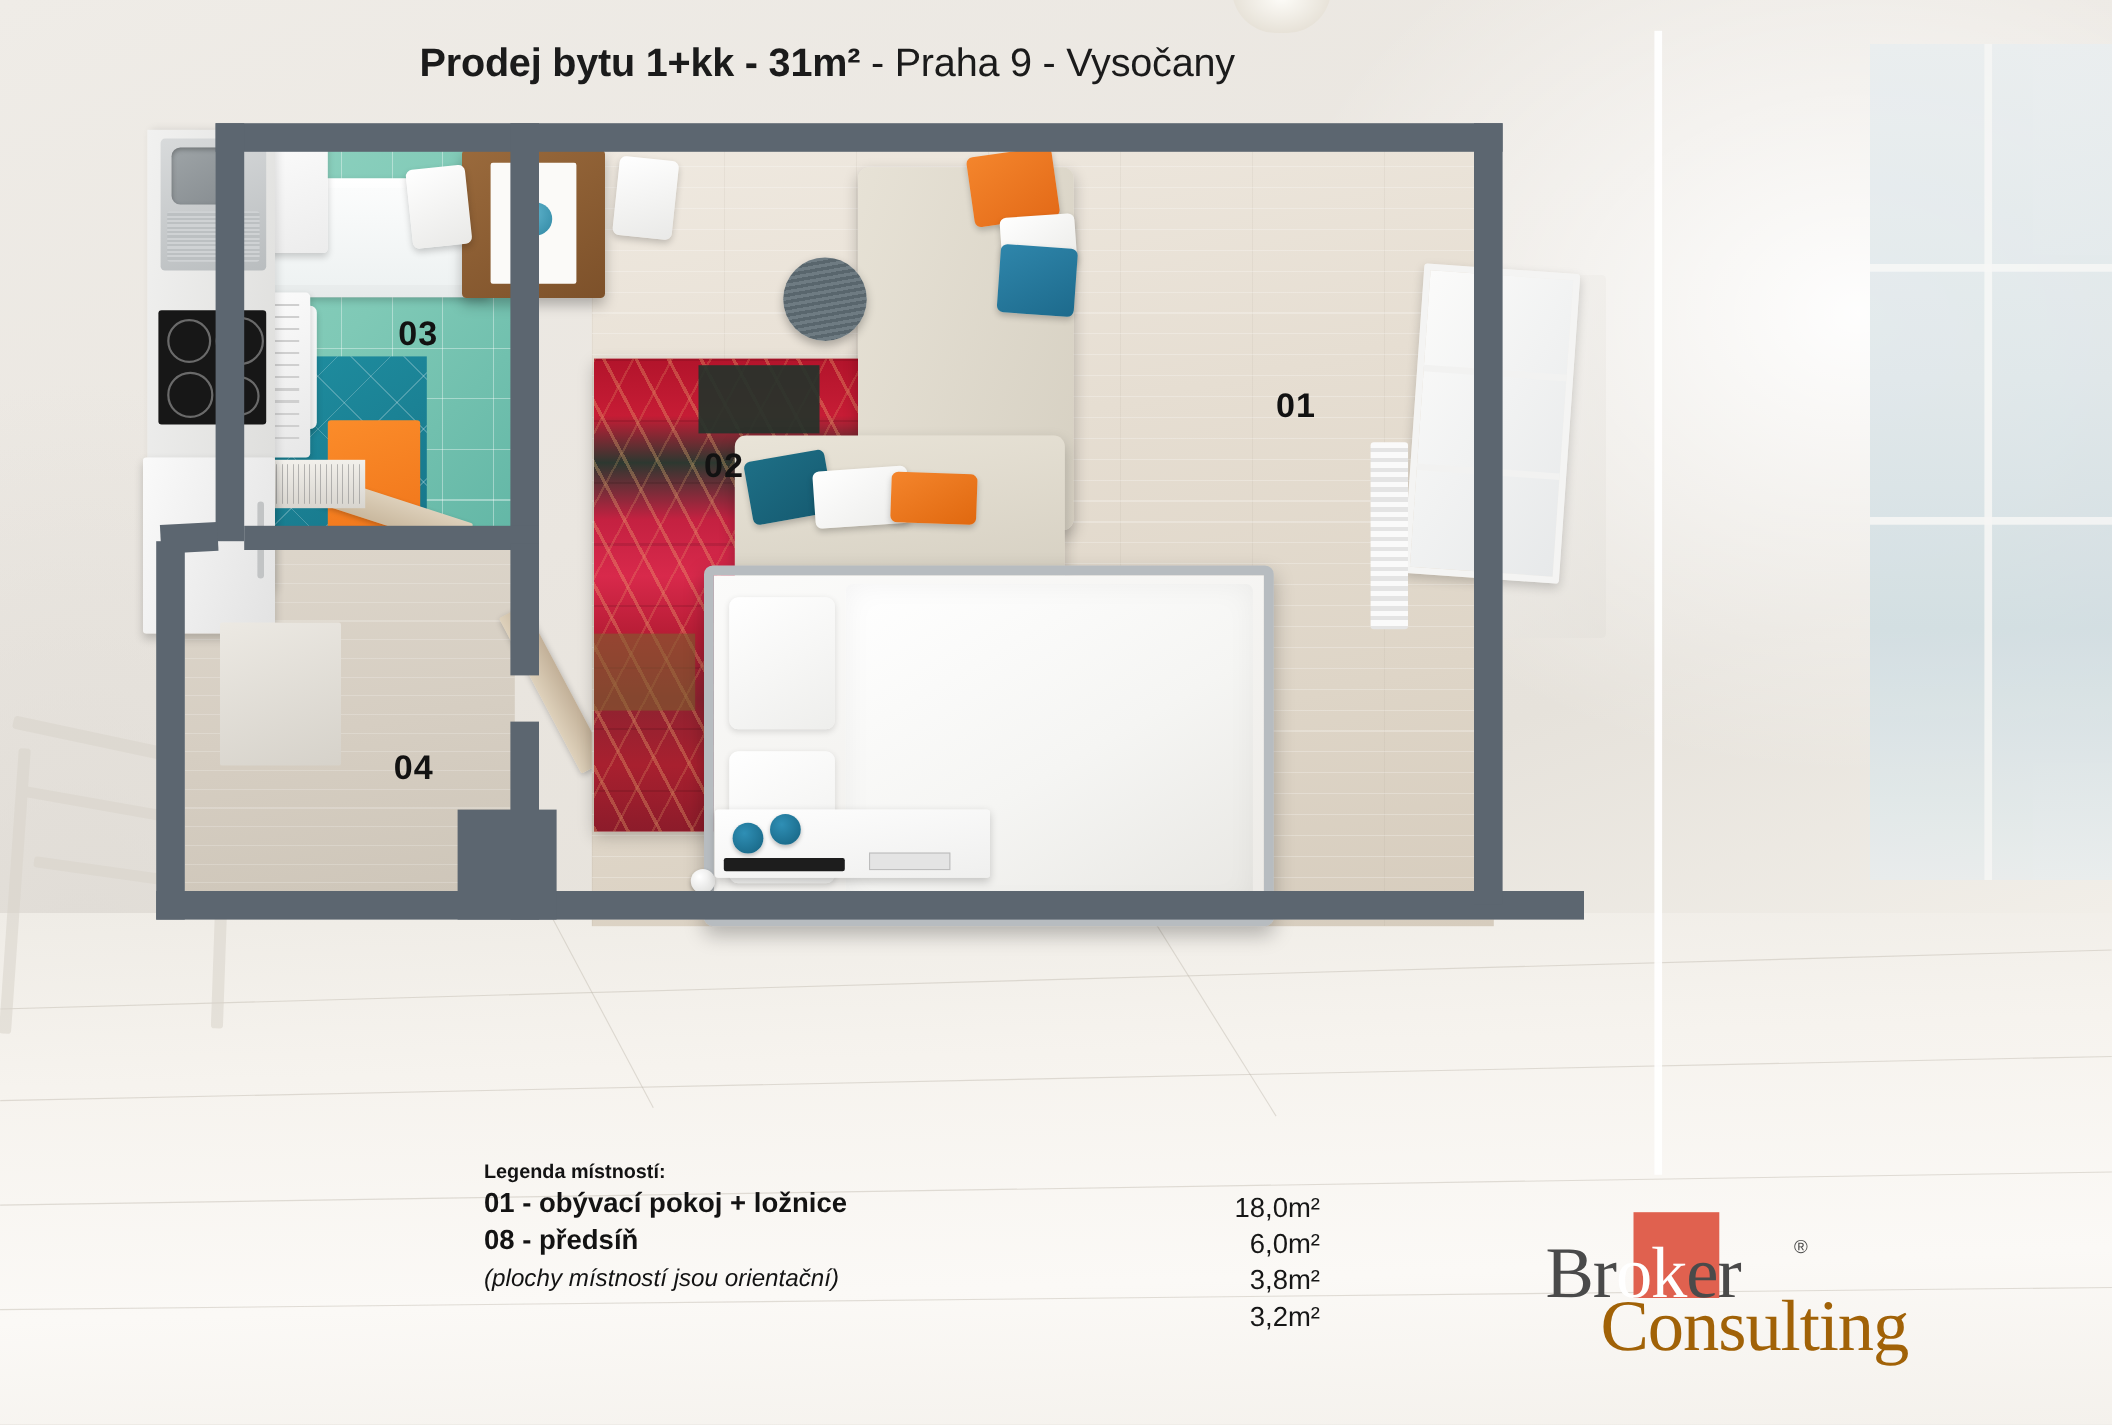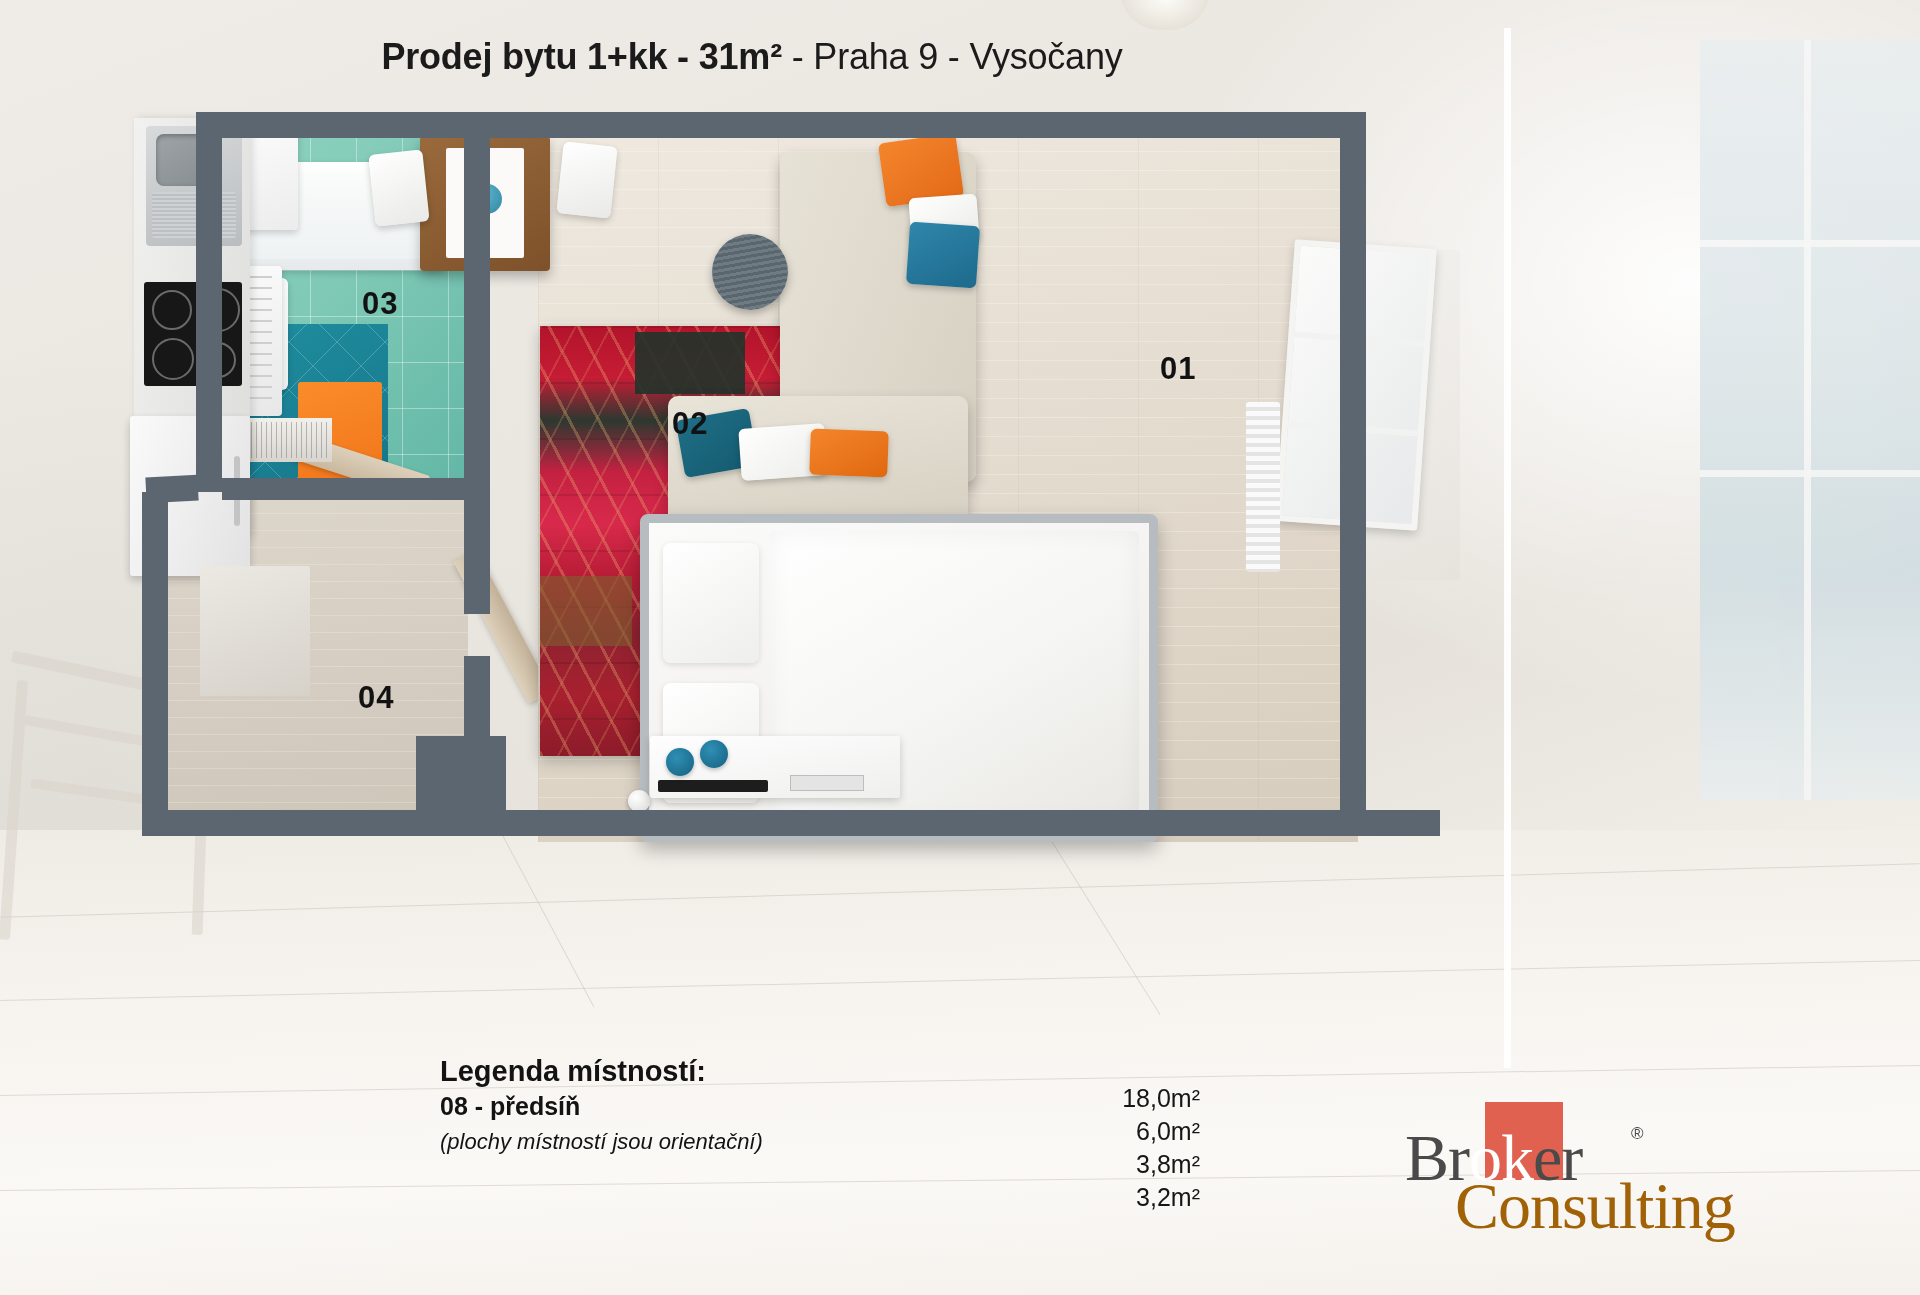--- a/index.html
+++ b/index.html
@@ -178,21 +178,21 @@
     box-shadow:0 4px 10px rgba(0,0,0,.18);transform:rotate(4deg);}
   #lwin .m{position:absolute;background:#f2f2f1;}
   #radiator{position:absolute;left:1126px;top:306px;width:34px;height:170px;
     background:repeating-linear-gradient(to bottom,#fafafa 0 5px,#e4e4e4 5px 9px);border-radius:3px;}
 
   
   .rlabel{position:absolute;font-size:31px;font-weight:bold;color:#121212;letter-spacing:1px;}
 
   
   #legend{position:absolute;left:440px;top:1055px;width:560px;color:#131313;}
-  #legend .head{font-size:29px;font-weight:bold;margin-bottom:2px;}
+  #legend .head{font-size:18px;font-weight:bold;margin-bottom:2px;}
   #legend .li{font-size:25px;font-weight:bold;line-height:1.30;}
   #legend .note{font-size:22px;font-style:italic;font-weight:normal;margin-top:6px;}
 
   #areas{position:absolute;left:1020px;top:1082px;width:180px;text-align:right;color:#161616;}
   #areas div{font-size:25px;line-height:1.32;}
 
   
   #logo{position:absolute;left:1405px;top:1090px;width:350px;height:160px;}
   #logoSq{position:absolute;left:80px;top:12px;width:78px;height:78px;background:#e0614f;}
   #logoBroker{position:absolute;left:0px;top:30px;font-family:"Liberation Serif",serif;
@@ -336,27 +336,28 @@
   <div class="wall" style="left:22px;top:396px;width:26px;height:344px;"></div>
   <div class="wall" style="left:22px;top:714px;width:1298px;height:26px;"></div>
   <div class="wall" style="left:1220px;top:16px;width:26px;height:710px;"></div>
   <div class="wall" style="left:344px;top:16px;width:26px;height:382px;"></div>
   <div class="wall" style="left:102px;top:382px;width:268px;height:22px;"></div>
   <div class="wall" style="left:344px;top:398px;width:26px;height:120px;"></div>
   <div class="wall" style="left:344px;top:560px;width:26px;height:180px;"></div>
   <div class="wall" style="left:296px;top:640px;width:90px;height:100px;"></div>
 
   <div class="rlabel" style="left:242px;top:190px;">03</div>
-  <div class="rlabel" style="left:552px;top:310px;">02</div>
+  <div class="rlabel" style="left:520px;top:310px;">02</div>
   <div class="rlabel" style="left:1040px;top:255px;">01</div>
   <div class="rlabel" style="left:238px;top:584px;">04</div>
 </div>
 
 <div id="legend">
   <div class="head">Legenda místností:</div>
+  <div class="li">01 - obývací pokoj + ložnice</div>
   <div class="li">08 - předsíň</div>
   <div class="note">(plochy místností jsou orientační)</div>
 </div>
 
 <div id="areas">
   <div>18,0m²</div>
   <div>6,0m²</div>
   <div>3,8m²</div>
   <div>3,2m²</div>
 </div>

